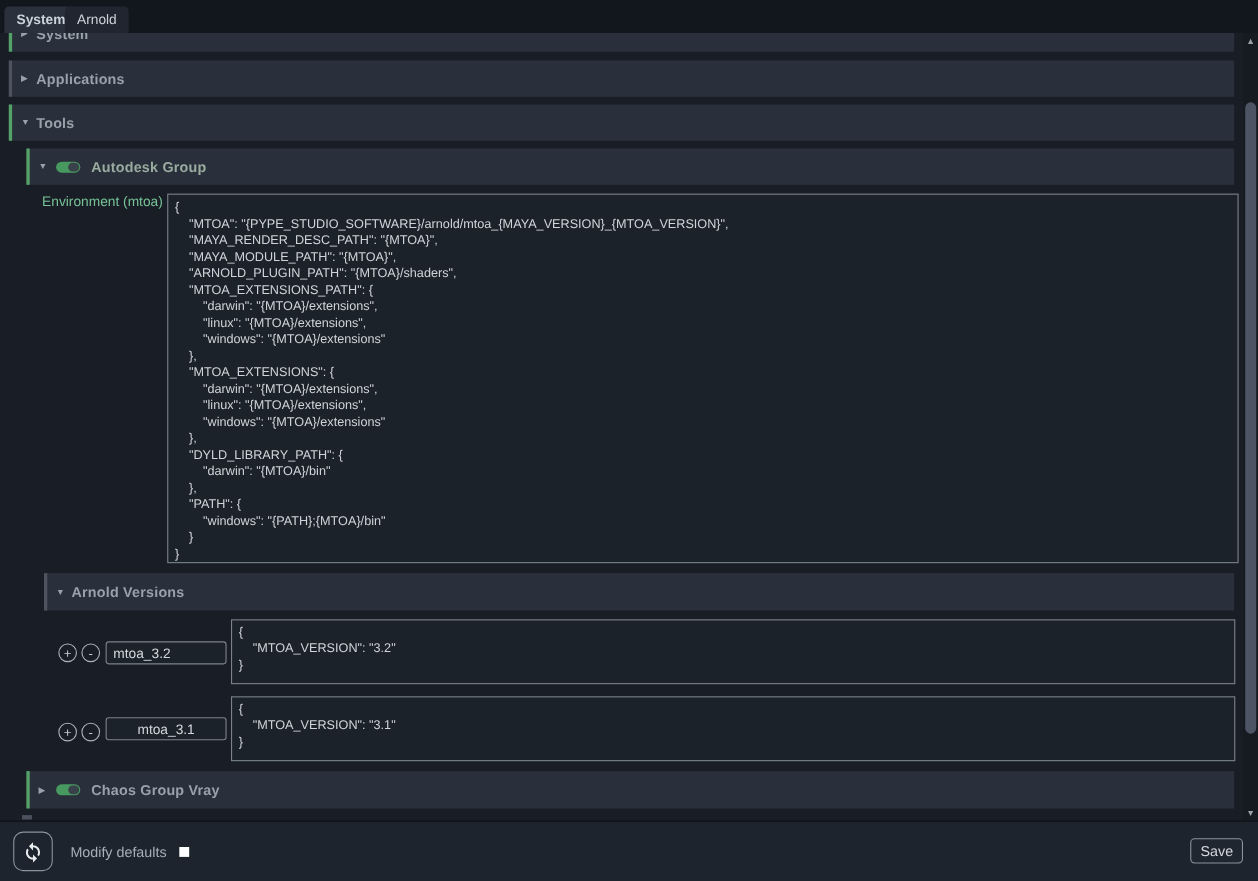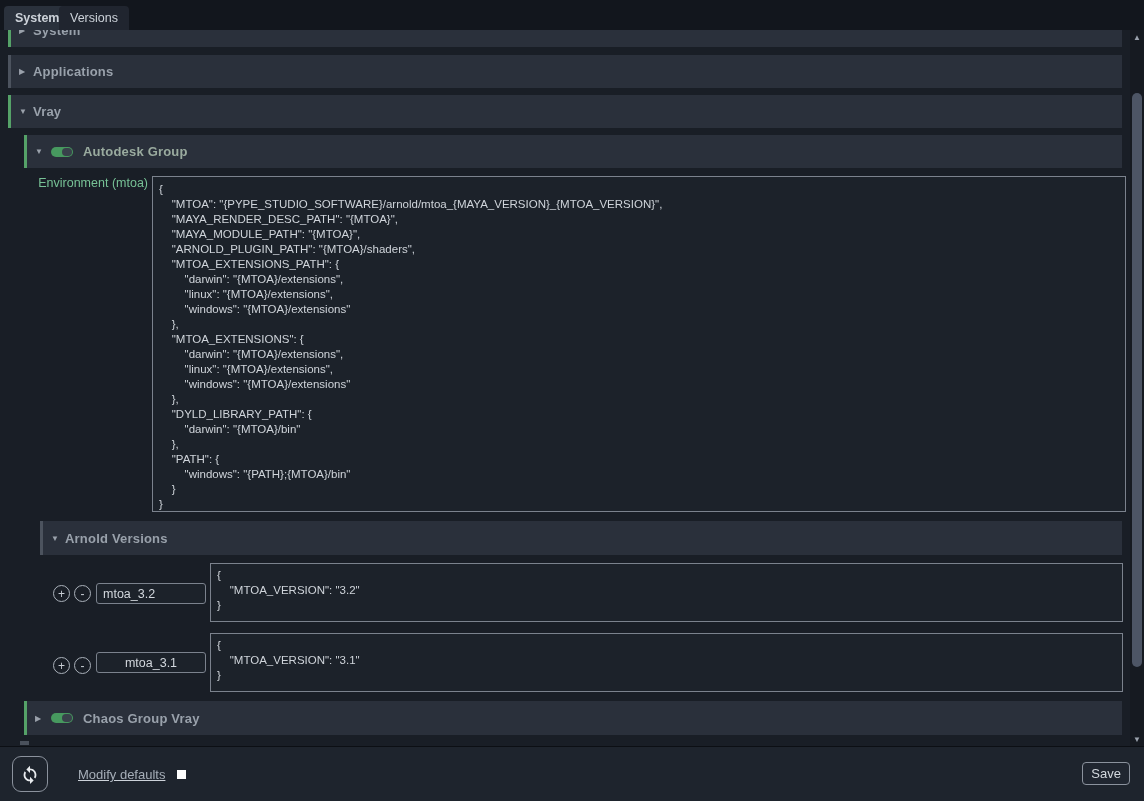--- a/index.html
+++ b/index.html
@@ -68,58 +68,58 @@
   
   .footer {
     position:absolute; left:0; right:0; bottom:0; height:55px;
     background:#1e242d; border-top:1px solid #0c0f14;
   }
   .refresh-btn {
     position:absolute; left:12px; top:9px; width:36px; height:36px;
     border:1px solid #8b929d; border-radius:9px; background:transparent;
     display:flex; align-items:center; justify-content:center; cursor:default;
   }
-  .modify-row { position:absolute; left:78px; top:0; height:55px; display:flex; align-items:center;text-decoration:underline; }
+  .modify-row { position:absolute; left:64px; top:0; height:55px; display:flex; align-items:center; }
   .modify-label { font-size:13px; color:#a6aeb8; }
   .checkbox { width:9px; height:9px; background:#ffffff; margin-left:12px; }
   .save-btn {
     position:absolute; right:14px; top:15px; height:23px; padding:0 8px;
     border:1px solid #8b929d; border-radius:4px; background:#202630;
     color:#d3d8de; font-size:13px; font-family:"Liberation Sans", sans-serif; cursor:default;margin-left:36px;
   }
 </style>
 </head>
 <body>
 
 <div class="window">
 
   <div class="tabbar">
     <div class="tab active" style="left:4px;">
       <span>System</span>
     </div>
     <div class="tab" style="left:59px;">
-      <span>Versions</span>
+      <span>Arnold</span>
     </div>
   </div>
 
   <div class="content">
 
     <div class="hdr bl-green" style="left:8px; width:1114px; top:-16px;">
       <span class="arrow">▶</span>
       <span class="hdr-title">System</span>
     </div>
 
     <div class="hdr bl-gray" style="left:8px; width:1114px; top:25px;">
       <span class="arrow">▶</span>
       <span class="hdr-title">Applications</span>
     </div>
 
     <div class="hdr bl-green" style="left:8px; width:1114px; top:65px;">
       <span class="arrow">▼</span>
-      <span class="hdr-title">Vray</span>
+      <span class="hdr-title">Tools</span>
     </div>
 
     <div class="hdr bl-green" style="left:24px; width:1098px; top:105px;">
       <span class="arrow">▼</span>
       <span class="toggle"></span>
       <span class="hdr-title" style="color:#9aab9f;">Autodesk Group</span>
     </div>
 
     <div class="envlabel">Environment (mtoa)</div>
     <pre class="jsonbox" style="left:152px; top:146px; width:974px; height:336px; padding-top:5px;">{

